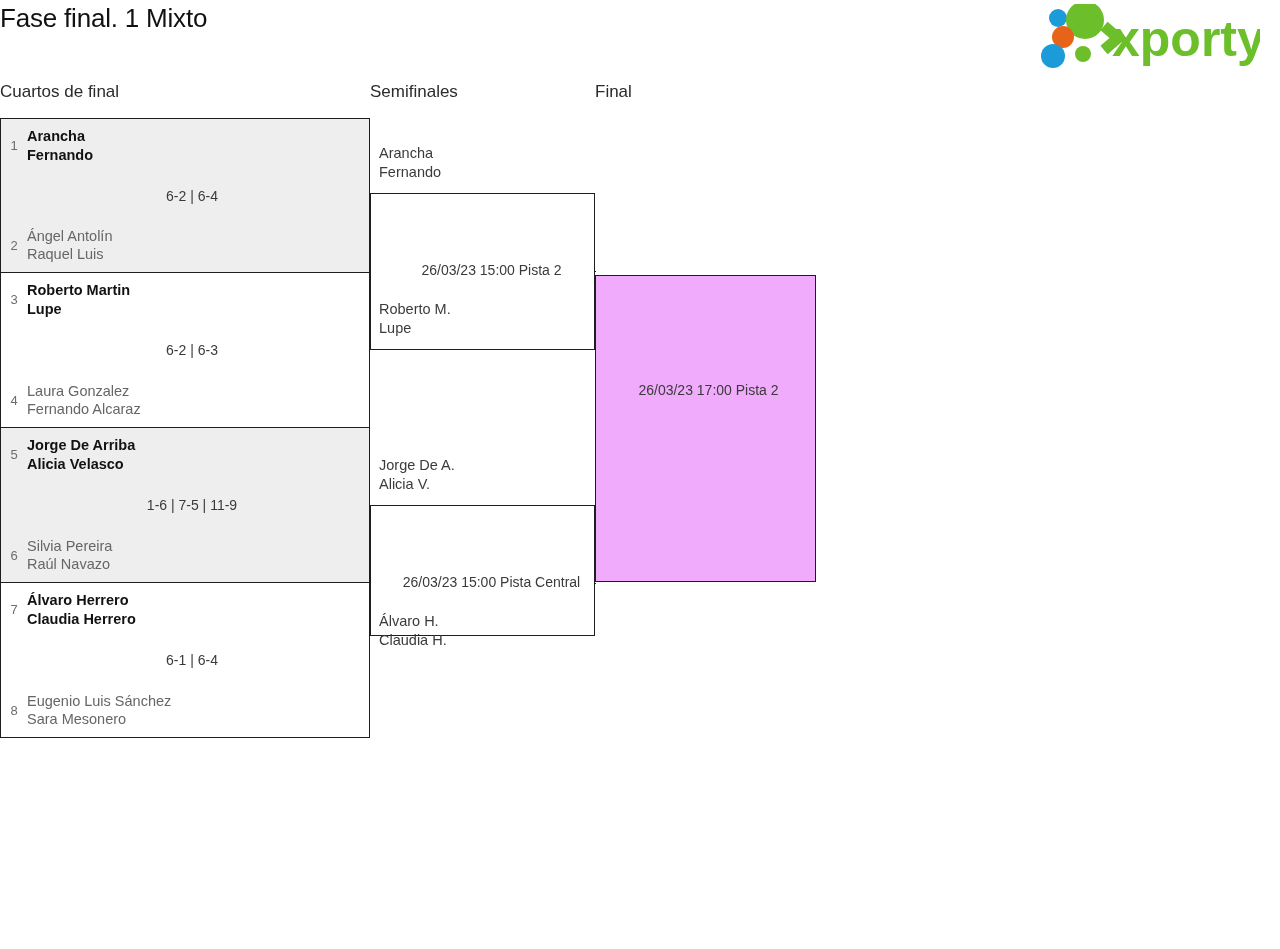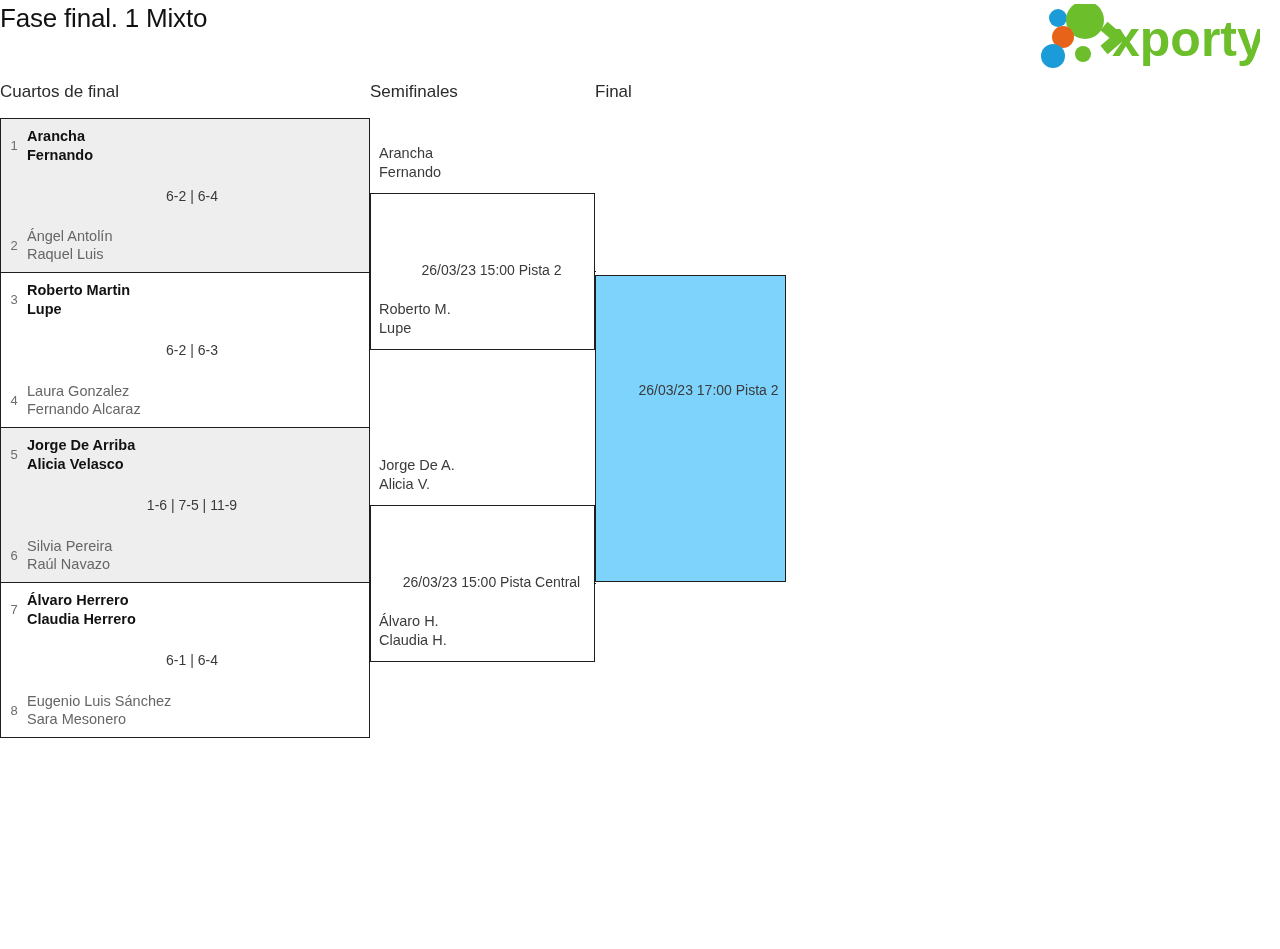--- a/index.html
+++ b/index.html
@@ -117,21 +117,21 @@
 
   
   .sf-box {
     position: absolute;
     left: 370px;
     width: 225px;
     border: 1px solid #1e1e1e;
     background: #ffffff;
   }
   .sf-1 { top: 75px;  height: 157px; }
-  .sf-2 { top: 387px; height: 157px; }
+  .sf-2 { top: 387px; height: 131px; }
 
   .sf-slot {
     position: absolute;
     left: 8px;
     font-size: 14.5px;
     line-height: 1.28;
     color: #3b3b3b;
     white-space: nowrap;
   }
   .sf-slot .p { display: block; }
@@ -148,23 +148,23 @@
     font-size: 14px;
     color: #3a3a3a;
     white-space: nowrap;
     padding-left: 16px;
   }
 
   
   .f-box {
     position: absolute;
     left: 595px; top: 157px;
-    width: 191px; height: 307px;
+    width: 221px; height: 307px;
     border: 1px solid #1e1e1e;
-    background: #7dd3fc;
+    background: #f0abfc;
   }
   .f-meta {
     position: absolute;
     left: 0; width: 225px;
     top: 106px;
     text-align: center;
     font-size: 14px;
     color: #3a3a3a;
     white-space: nowrap;
   }

